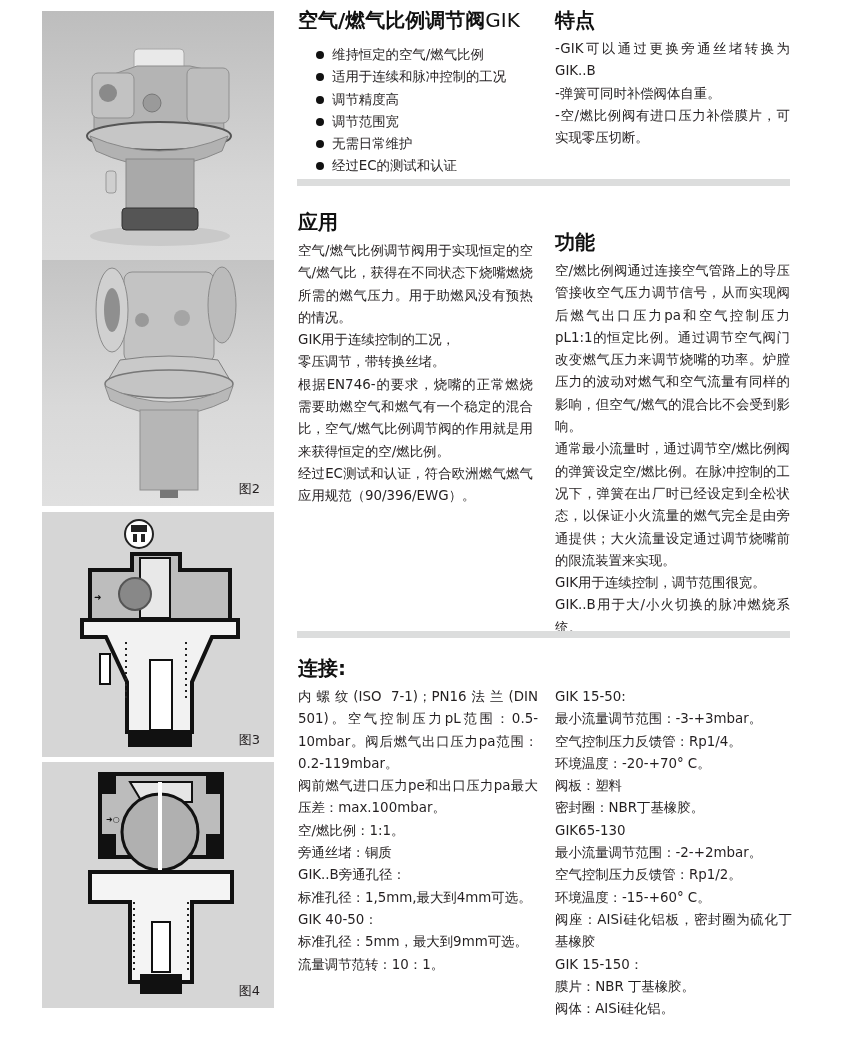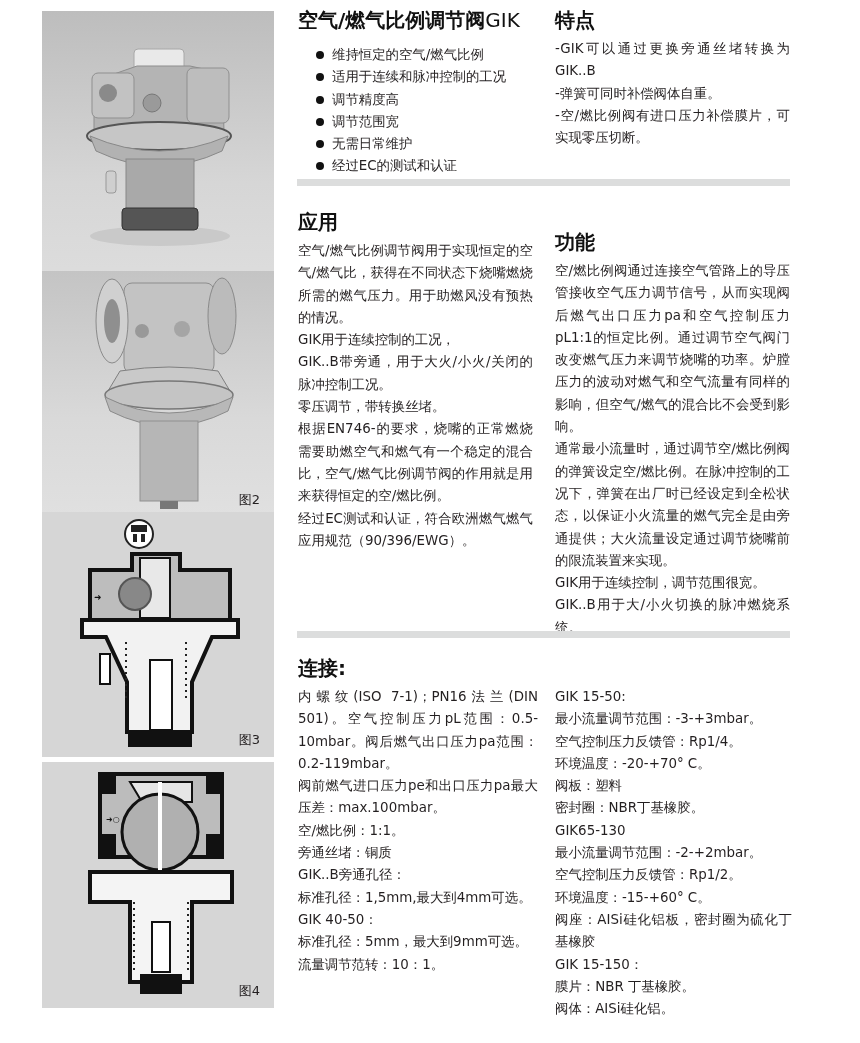--- a/index.html
+++ b/index.html
@@ -36,21 +36,21 @@
       <circle cx="110" cy="92" r="9" fill="#9a9a9a" stroke="#777"></circle>
       <ellipse cx="117" cy="125" rx="72" ry="14" fill="#c6c6c6" stroke="#555" stroke-width="2"></ellipse>
       <path d="M48 125 Q117 155 186 125 L180 140 Q117 170 54 140 Z" fill="#b2b2b2" stroke="#888"></path>
       <rect x="84" y="148" width="68" height="55" fill="#a9a9a9" stroke="#888"></rect>
       <rect x="80" y="197" width="76" height="22" rx="4" fill="#555555" stroke="#333"></rect>
       <rect x="64" y="160" width="10" height="22" rx="3" fill="#cfcfcf" stroke="#999"></rect>
     </svg>
     <span class="cap">图1</span>
   </div>
 
-  <div class="fig" style="top:271px;height:246px;background:linear-gradient(180deg,#c4c4c4 0%,#d9d9d9 60%,#e0e0e0 100%);">
+  <div class="fig" style="top:260px;height:246px;background:linear-gradient(180deg,#c4c4c4 0%,#d9d9d9 60%,#e0e0e0 100%);">
     <svg width="232" height="246">
       <rect x="82" y="12" width="90" height="90" rx="8" fill="#c3c3c3" stroke="#8d8d8d"></rect>
       <ellipse cx="70" cy="50" rx="16" ry="42" fill="#d0d0d0" stroke="#8a8a8a"></ellipse>
       <ellipse cx="70" cy="50" rx="8" ry="22" fill="#8f8f8f"></ellipse>
       <ellipse cx="180" cy="45" rx="14" ry="38" fill="#bbbbbb" stroke="#8a8a8a"></ellipse>
       <circle cx="100" cy="60" r="7" fill="#999"></circle>
       <circle cx="140" cy="58" r="8" fill="#a5a5a5"></circle>
       <path d="M78 100 Q127 92 176 100 L188 120 Q127 140 66 120 Z" fill="#c9c9c9" stroke="#7f7f7f"></path>
       <ellipse cx="127" cy="124" rx="64" ry="14" fill="#c4c4c4" stroke="#777" stroke-width="1.5"></ellipse>
       <path d="M63 126 Q127 158 191 126 L186 140 Q127 170 68 140 Z" fill="#b8b8b8" stroke="#8a8a8a"></path>
@@ -121,21 +121,20 @@
   <p class="p">-弹簧可同时补偿阀体自重。</p>
   <p class="p">-空/燃比例阀有进口压力补偿膜片，可实现零压切断。</p>
 </div>
 
 <div class="divider" style="top:179px;"></div>
 
 <div class="col just" style="left:298px;top:210px;width:235px;">
   <div class="h">应用</div>
   <p class="p">空气/燃气比例调节阀用于实现恒定的空气/燃气比，获得在不同状态下烧嘴燃烧所需的燃气压力。用于助燃风没有预热的情况。</p>
   <p class="p">GIK用于连续控制的工况，</p>
-  <p class="p">GIK..B带旁通，用于大火/小火/关闭的脉冲控制工况。</p>
   <p class="p">零压调节，带转换丝堵。</p>
   <p class="p">根据EN746-的要求，烧嘴的正常燃烧需要助燃空气和燃气有一个稳定的混合比，空气/燃气比例调节阀的作用就是用来获得恒定的空/燃比例。</p>
   <p class="p">经过EC测试和认证，符合欧洲燃气燃气应用规范（90/396/EWG）。</p>
 </div>
 
 <div class="col just" style="left:555px;top:210px;width:235px;margin-top:20px;">
   <div class="h">功能</div>
   <p class="p">空/燃比例阀通过连接空气管路上的导压管接收空气压力调节信号，从而实现阀后燃气出口压力pa和空气控制压力pL1:1的恒定比例。通过调节空气阀门改变燃气压力来调节烧嘴的功率。炉膛压力的波动对燃气和空气流量有同样的影响，但空气/燃气的混合比不会受到影响。</p>
   <p class="p">通常最小流量时，通过调节空/燃比例阀的弹簧设定空/燃比例。在脉冲控制的工况下，弹簧在出厂时已经设定到全松状态，以保证小火流量的燃气完全是由旁通提供；大火流量设定通过调节烧嘴前的限流装置来实现。</p>
   <p class="p">GIK用于连续控制，调节范围很宽。</p>

